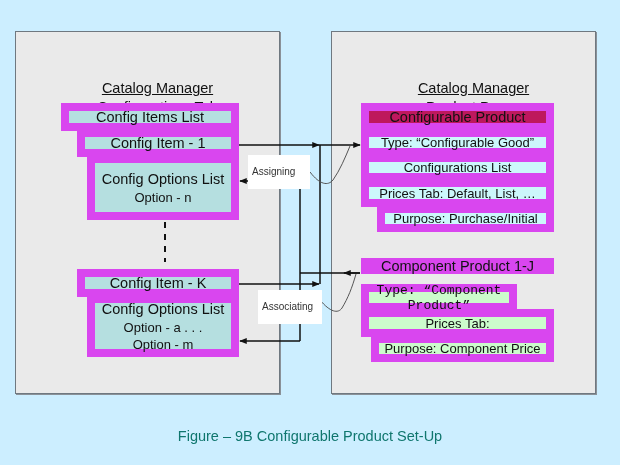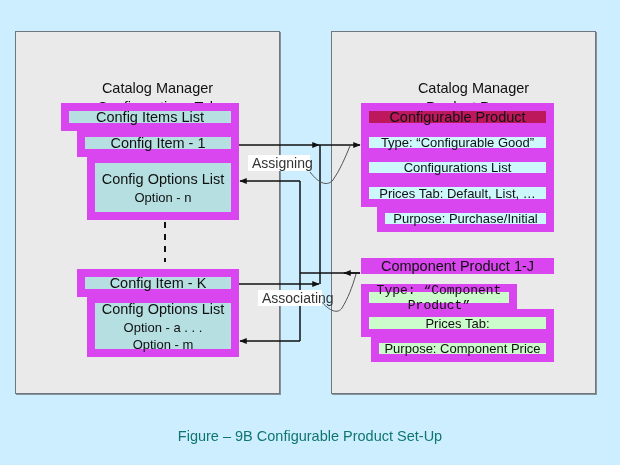--- a/index.html
+++ b/index.html
@@ -11,40 +11,40 @@
     }
     .panel {
       position: absolute; background: #eaeaea;
       border: 1px solid #6f7880;
       box-shadow: 1px 1px 0 #8a9198;
     }
     #panel-left { left: 15px; top: 31px; width: 263px; height: 361px; }
     #panel-right { left: 331px; top: 31px; width: 263px; height: 361px; }
     .panel-title {
       position: absolute; left: 0; right: 0; text-align: center;
-      font-size: 14.5px; line-height: 18px;  padding-left: 20px;
+      font-size: 14.5px; line-height: 18px; text-decoration: underline; padding-left: 20px;
     }
     .box {
       position: absolute; box-sizing: border-box;
       border: 8px solid #d946ef; text-align: center;
       display: flex; flex-direction: column; justify-content: center;
       align-items: center;
     }
     .teal { background: #b5dfe0; }
     .teal-dark { background: #be185d; }
     .cyan { background: #ccf7fb; }
     .green { background: #ccfccc; }
     .f15 { font-size: 14.5px; }
     .f13 { font-size: 13px; }
     .opt-line { font-size: 13px; line-height: 17px; }
     .opt-title { font-size: 14.5px; line-height: 19px; }
     svg#connectors { position: absolute; left: 0; top: 0; pointer-events: none; }
     .label-box {
-      position: absolute; background: #fff; font-size: 14px;
-      color: #333; padding: 0 4px; line-height: 16px; box-sizing: border-box;
+      position: absolute; background: #fff; font-size: 10px;
+      color: #333; padding: 9px 4px; line-height: 16px; box-sizing: border-box;
     }
     #caption {
       position: absolute; left: 0; right: 0; top: 428px; text-align: center;
       font-size: 14.5px; color: #0f766e;
     }
   </style>
 </head>
 <body>
 
 <div id="panel-left" class="panel">

